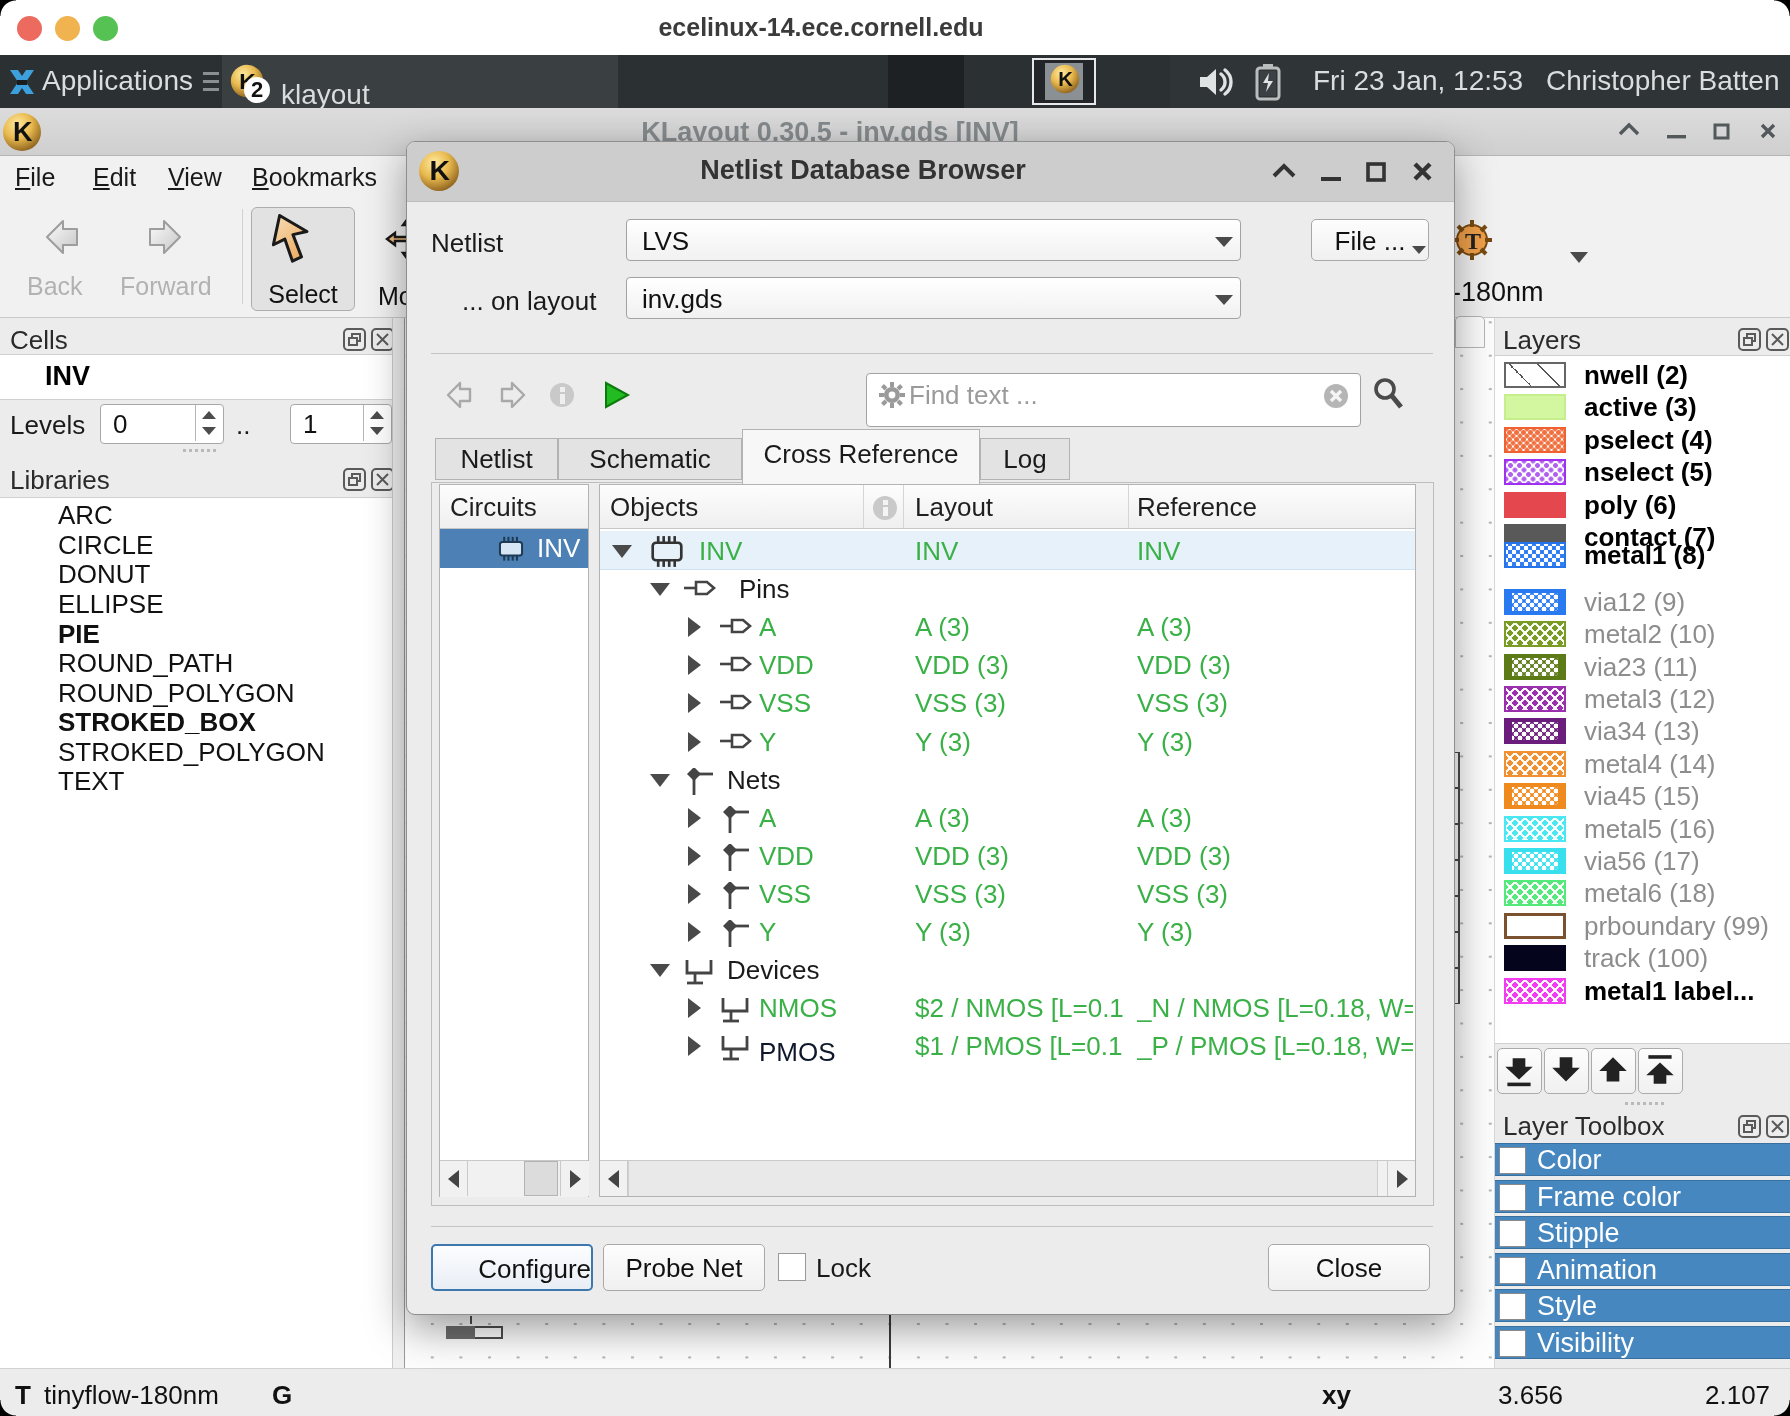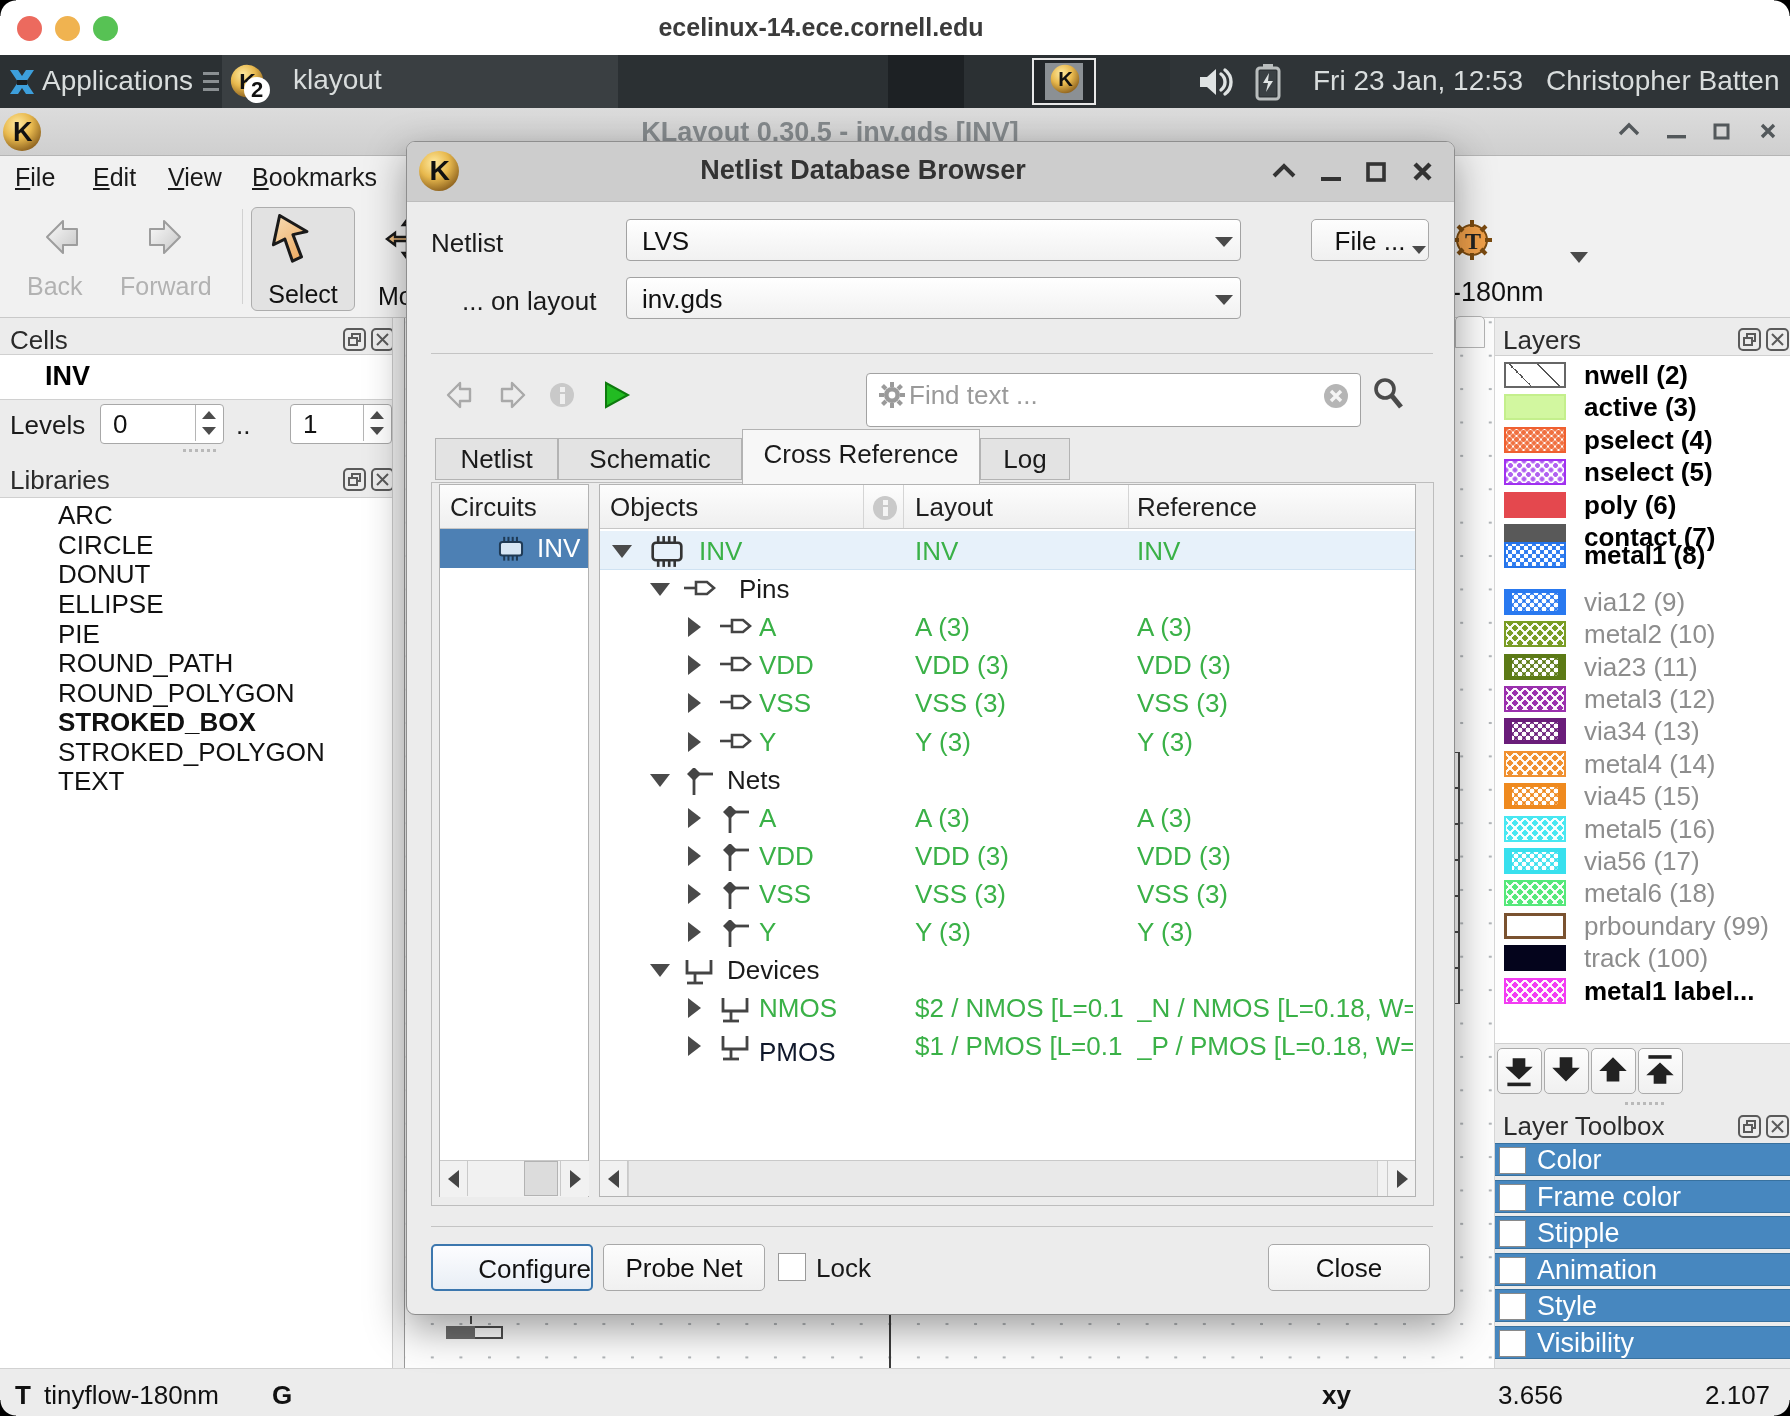--- a/index.html
+++ b/index.html
@@ -98,21 +98,21 @@
             <stop offset="0" stop-color="#ffeaa0"></stop>
             <stop offset="0.5" stop-color="#e8b94e"></stop>
             <stop offset="1" stop-color="#8a5f1d"></stop>
           </radialGradient>
         </defs>
         <circle cx="20" cy="20" r="19" fill="url(#g34)"></circle>
         <text x="11" y="29" font-family="Liberation Sans" font-weight="bold" font-size="27" fill="#111">K</text>
       </svg>
       <div class="abs" style="left:14px;top:13px;width:26px;height:26px;border-radius:50%;background:#fff;color:#111;font-size:22px;font-weight:bold;text-align:center;line-height:26px;">2</div>
     </div>
-  <div class="abs" style="left:281px;top:9px;margin-left:12px;">klayout</div>
+  <div class="abs" style="left:281px;top:24px;">klayout</div>
   <div class="abs" id="trayico" style="left:1032px;top:3px;">
       <div class="abs" style="left:0;top:0;width:64px;height:47px;border:2px solid #e8e8e8;background:#222629;box-sizing:border-box;">
         <div class="abs" style="left:11px;top:3px;width:38px;height:37px;background:#8b9094;"></div>
         <div class="abs" style="left:16px;top:4px;">
           <svg width="30" height="30" viewBox="0 0 40 40">
             <defs>
               <radialGradient id="g30" cx="0.38" cy="0.3" r="0.75">
                 <stop offset="0" stop-color="#ffeaa0"></stop>
                 <stop offset="0.5" stop-color="#e8b94e"></stop>
                 <stop offset="1" stop-color="#8a5f1d"></stop>
@@ -304,21 +304,21 @@
           <rect x="29" y="1" width="21" height="21" rx="4"></rect>
           <path d="M34 6 L45 17 M45 6 L34 17"></path>
         </g>
       </svg>
     </div>
   <div class="abs whitebox" style="left:0;top:179px;width:392px;height:871px;border-top:1px solid #d0d0d0;">
     <div class="abs libitem" style="top:2px;">ARC</div>
     <div class="abs libitem" style="top:32px;text-align:center;">CIRCLE</div>
     <div class="abs libitem" style="top:61px;">DONUT</div>
     <div class="abs libitem" style="top:91px;">ELLIPSE</div>
-    <div class="abs libitem" style="top:121px;">PIE</div>
+    <div class="abs libitem" style="top:121px;font-weight:bold;">PIE</div>
     <div class="abs libitem" style="top:150px;">ROUND_PATH</div>
     <div class="abs libitem" style="top:180px;">ROUND_POLYGON</div>
     <div class="abs libitem" style="top:209px;font-weight:bold;">STROKED_BOX</div>
     <div class="abs libitem" style="top:239px;">STROKED_POLYGON</div>
     <div class="abs libitem" style="top:268px;">TEXT</div>
   </div>
 </div>
 <div class="abs" style="left:392px;top:318px;width:12px;height:1050px;background:#f0f0f0;border-left:1px solid #cccccc;"></div>
 <div class="abs" style="left:404px;top:318px;width:1px;height:1050px;background:#9a9a9a;"></div>
 

